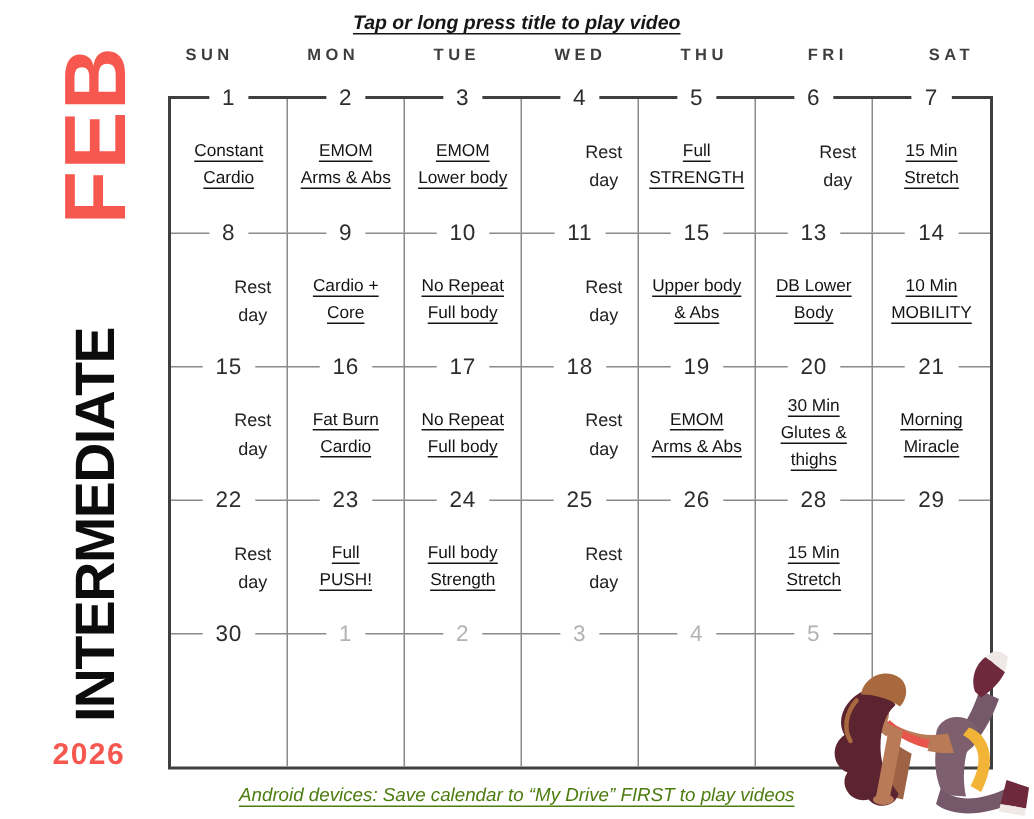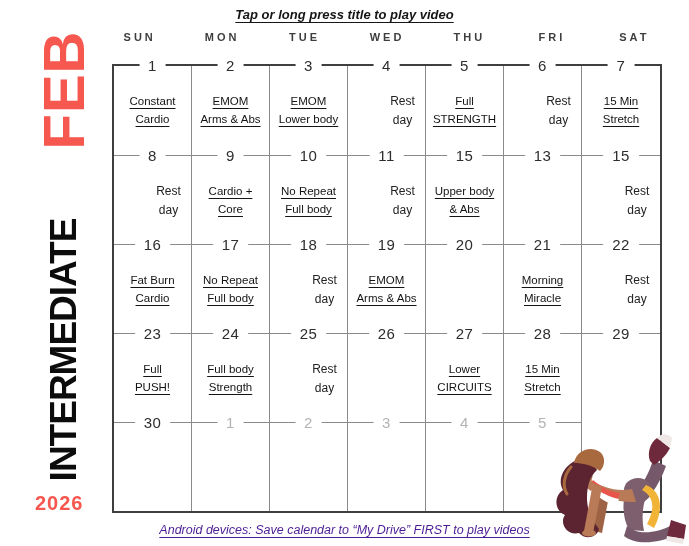--- a/index.html
+++ b/index.html
@@ -11,21 +11,21 @@
   }
 
   
   .top-note {
     position:absolute; top:7px; left:0; right:0; text-align:center;
     font-size:13px; font-weight:700; font-style:italic; color:#161616;
     text-decoration:underline; text-underline-offset:3px;
   }
   .bottom-note {
     position:absolute; bottom:9px; left:0; right:0; text-align:center;
-    font-size:12.5px; font-style:italic; color:#4c1d95;
+    font-size:12.5px; font-style:italic; color:#4d7c0f;
     text-decoration:underline; text-underline-offset:3px;
   }
 
   
   .month-vert {
     position:absolute; left:3px; top:54px; width:122px; height:72px;
     transform:rotate(-90deg); text-align:center; line-height:72px;
     font-size:58px; font-weight:800; letter-spacing:1px; color:var(--accent);
   }
   .level-vert {
@@ -174,20 +174,31 @@
       </div>
       <div class="cell rowline">
         <span class="date">15</span>
         <div class="label-wrap">
           <span class="workout">Upper body
 &amp; Abs</span>
         </div>
       </div>
       <div class="cell rowline">
         <span class="date">13</span>
+        <div class="label-wrap">
+          <span class="workout">DB Lower
+Body</span>
+        </div>
+      </div>
+      <div class="cell rowline">
+        <span class="date">14</span>
+        <div class="label-wrap">
+          <span class="workout">10 Min
+MOBILITY</span>
+        </div>
       </div>
       <div class="cell rowline">
         <span class="date">15</span>
         <div class="label-wrap">
           <span class="rest">Rest day</span>
         </div>
       </div>
       <div class="cell rowline">
         <span class="date">16</span>
         <div class="label-wrap">
@@ -210,20 +221,24 @@
       </div>
       <div class="cell rowline">
         <span class="date">19</span>
         <div class="label-wrap">
           <span class="workout">EMOM
 Arms &amp; Abs</span>
         </div>
       </div>
       <div class="cell rowline">
         <span class="date">20</span>
+        <div class="label-wrap">
+          <span class="workout">30 Min
+Glutes &amp; thighs</span>
+        </div>
       </div>
       <div class="cell rowline">
         <span class="date">21</span>
         <div class="label-wrap">
           <span class="workout">Morning
 Miracle</span>
         </div>
       </div>
       <div class="cell rowline">
         <span class="date">22</span>
@@ -246,27 +261,20 @@
         </div>
       </div>
       <div class="cell rowline">
         <span class="date">25</span>
         <div class="label-wrap">
           <span class="rest">Rest day</span>
         </div>
       </div>
       <div class="cell rowline">
         <span class="date">26</span>
-      </div>
-      <div class="cell rowline">
-        <span class="date">27</span>
-        <div class="label-wrap">
-          <span class="workout">Lower
-CIRCUITS</span>
-        </div>
       </div>
       <div class="cell rowline">
         <span class="date">28</span>
         <div class="label-wrap">
           <span class="workout">15 Min
 Stretch</span>
         </div>
       </div>
       <div class="cell rowline">
         <span class="date">29</span>

